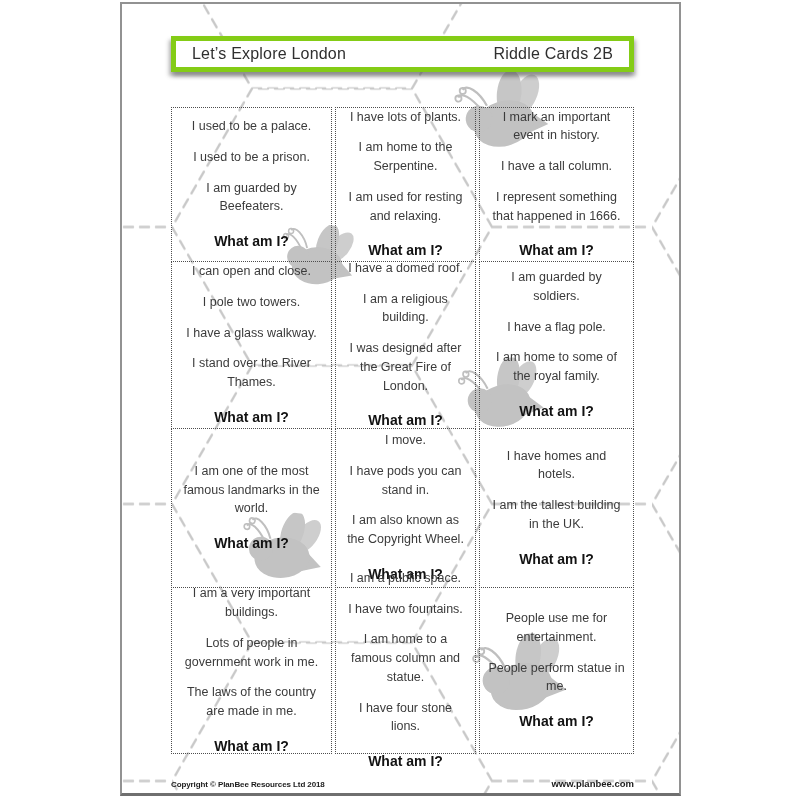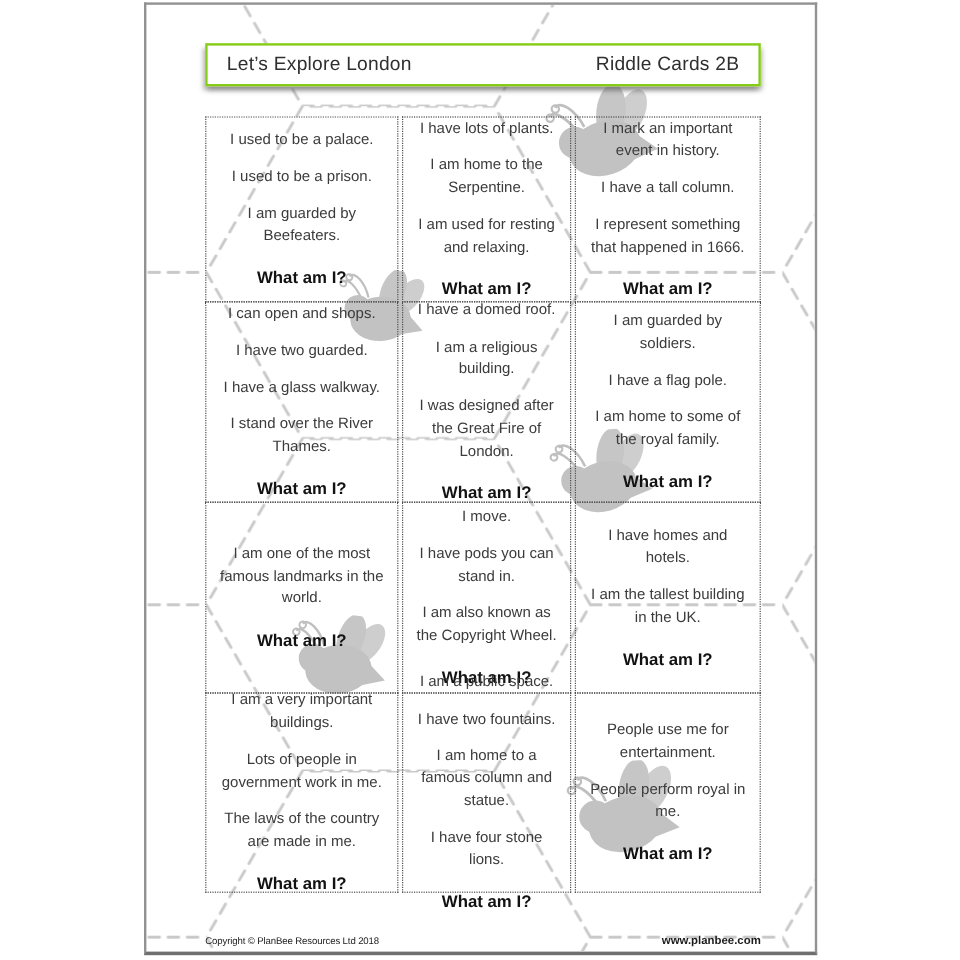--- a/index.html
+++ b/index.html
@@ -9,40 +9,40 @@
 
   .page { position:absolute; left:120px; top:2px; width:561px; height:794px;
           background:#fff; border:2px solid #929292; border-bottom:3px solid #6f6f6f; }
 
   .hexpattern { position:absolute; left:0; top:0; z-index:0; }
 
   .header { position:absolute; left:49px; top:32px; width:463px; height:36px;
             background:#fff; z-index:3; display:flex; align-items:center;
             justify-content:space-between; padding:0 16px;
             box-shadow:-2px 4px 4px rgba(90,90,90,.45), 2px 4px 4px rgba(90,90,90,.45);
-            border:2px solid #84cc16; }
+            border:5px solid #84cc16; }
   .header .title, .header .subtitle { font-size:16px; color:#2f2f2f; letter-spacing:.2px; }
 
-  .grid { position:absolute; left:49px; top:93px; width:463px; z-index:2;
+  .grid { position:absolute; left:49px; top:103px; width:463px; z-index:2;
           display:flex; gap:3px; }
   .col { display:flex; flex-direction:column; }
   .col1 { width:161px; } .col2 { width:141px; } .col3 { width:155px; }
   .cell { border:1px dotted #4d4d4d; display:flex; flex-direction:column;
           justify-content:center; align-items:center; text-align:center;
           padding:4px 7px; background:transparent; }
   .cell + .cell { margin-top:-1px; }
   .r1 { height:155px; } .r2 { height:168px; } .r3 { height:160px; } .r4 { height:167px; }
   .cell p { font-size:12.5px; line-height:1.5; color:#3b3b3b; margin:6px 0;
             position:relative; z-index:2; }
   .cell .q { font-weight:bold; font-size:14px; color:#121212; margin-top:9px;
              position:relative; z-index:2; }
 
   .footer { position:absolute; left:49px; top:747px; width:463px; z-index:3;
             display:flex; justify-content:space-between; align-items:baseline; }
-  .copyright { font-size:8px; font-weight:normal; color:#1c1c1c; letter-spacing:-.1px;margin-top:29px; }
+  .copyright { font-size:8px; font-weight:bold; color:#1c1c1c; letter-spacing:-.1px;margin-top:29px; }
   .website   { font-size:9.5px; font-weight:bold; color:#1c1c1c; }
 
   .bee { position:absolute; z-index:1; opacity:.8; }
   .bee1 { left:333px; top:68px;  width:102px; height:80px; transform:rotate(-6deg); }
   .bee2 { left:157px; top:220px; width:84px;  height:66px; transform:rotate(9deg); }
   .bee3 { left:336px; top:354px; width:94px;  height:74px; transform:rotate(-4deg); }
   .bee4 { left:118px; top:508px; width:92px;  height:72px; transform:rotate(7deg); }
   .bee5 { left:350px; top:630px; width:104px; height:82px; transform:rotate(-3deg); }
 
   .hidden-defs { position:absolute; width:0; height:0; overflow:hidden; }
@@ -102,22 +102,22 @@
     <div class="grid">
 
       <div class="col col1">
         <div class="cell r1">
           <p>I used to be a palace.</p>
           <p>I used to be a prison.</p>
           <p>I am guarded by Beefeaters.</p>
           <p class="q">What am I?</p>
         </div>
         <div class="cell r2">
-          <p>I can open and shops.</p>
-          <p>I have two guarded.</p>
+          <p>I can open and close.</p>
+          <p>I pole two towers.</p>
           <p>I have a glass walkway.</p>
           <p>I stand over the River Thames.</p>
           <p class="q">What am I?</p>
         </div>
         <div class="cell r3">
           <p>I am one of the most famous landmarks in the world.</p>
           <p class="q">What am I?</p>
         </div>
         <div class="cell r4">
           <p>I am a very important buildings.</p>
@@ -168,21 +168,21 @@
           <p>I am home to some of the royal family.</p>
           <p class="q">What am I?</p>
         </div>
         <div class="cell r3">
           <p>I have homes and hotels.</p>
           <p>I am the tallest building in the UK.</p>
           <p class="q">What am I?</p>
         </div>
         <div class="cell r4">
           <p>People use me for entertainment.</p>
-          <p>People perform royal in me.</p>
+          <p>People perform statue in me.</p>
           <p class="q">What am I?</p>
         </div>
       </div>
 
     </div>
 
     <div class="footer">
       <span class="copyright">Copyright © PlanBee Resources Ltd 2018</span>
       <span class="website">www.planbee.com</span>
     </div>

